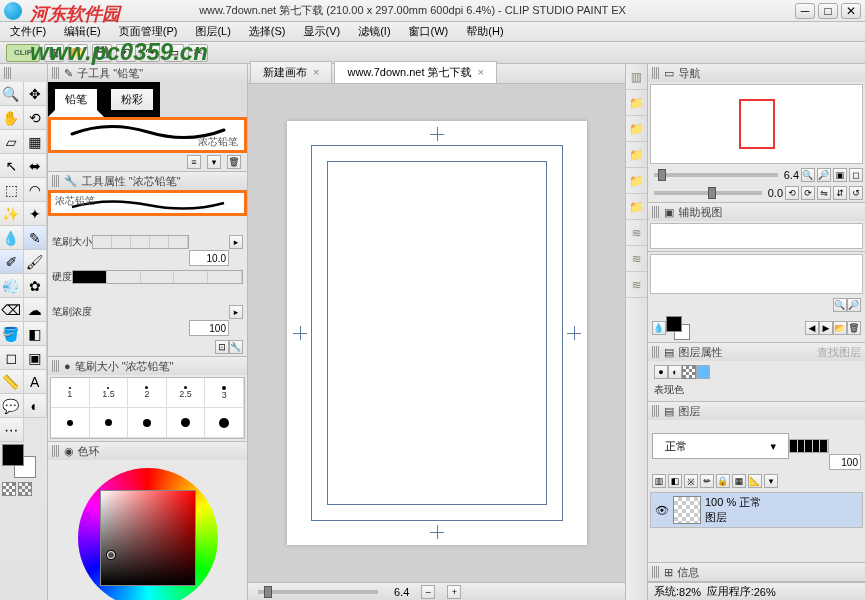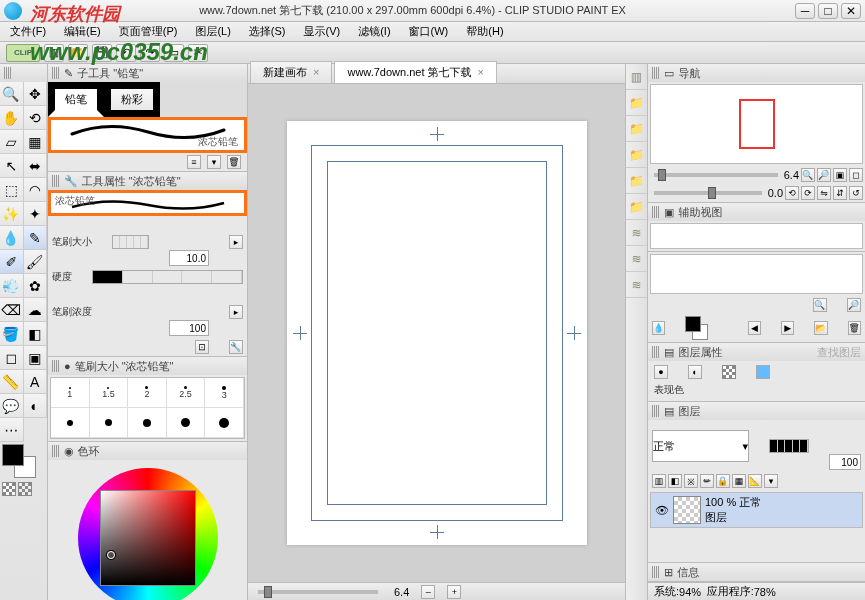--- a/index.html
+++ b/index.html
@@ -24,21 +24,21 @@
 .col-sub { width: 200px; background: #e8e8e8; border-right: 1px solid #bbb; display: flex; flex-direction: column; overflow: hidden; }
 .panel { border-bottom: 1px solid #bbb; }
 .phead { height: 18px; background: linear-gradient(#eee,#ddd); display: flex; align-items: center; padding: 0 4px; gap: 4px; font-size: 10px; color: #444; }
 .handle { width: 8px; height: 12px; background: repeating-linear-gradient(90deg,#999,#999 1px,transparent 1px,transparent 2px); }
 .tabrow { display: flex; background: #ddd; }
 .tab { padding: 3px 10px; border: 7px solid #000000; background: linear-gradient(#f8f8f8,#e8e8e8); cursor: pointer; }
 .tab.act { background: #fff; border-bottom-color: #fff; }
 .stroke-preview { height: 36px; background: #fff; border: 3px solid #f97316; margin: 0; display: flex; align-items: flex-start; justify-content: center; position: relative; }
 .stroke-preview svg { width: 160px; height: 24px; }
 .stroke-label { position: absolute; bottom: 1px; right: 6px; font-size: 10px; color: #555; }
-.row { display: flex; align-items: center; padding: 2px 4px; gap: 20px; }
+.row { display: flex; align-items: center; padding: 2px 4px; gap: 0; }
 .lbl { font-size: 10px; color: #333; flex-shrink: 0; }
 .numbox { width: 40px; height: 16px; border: 1px solid #aaa; background: #fff; text-align: right; padding: 0 2px; font-size: 10px; margin-top: 32px; }
 .strip { display: flex; height: 14px; border: 1px solid #aaa; flex: 1; }
 .strip div { flex: 1; border-right: 1px solid #ccc; }
 .strip .fill { background: #000; }
 .size-dots { display: grid; grid-template-columns: repeat(5,1fr); background: #fff; border: 1px solid #bbb; margin: 2px; }
 .size-cell { height: 30px; display: flex; flex-direction: column; align-items: center; justify-content: center; border-right: 1px solid #ddd; border-bottom: 1px solid #ddd; cursor: pointer; }
 .dot { background: #000; border-radius: 50%; }
 .size-num { font-size: 9px; color: #333; }
 .color-block { height: 155px; position: relative; display: flex; align-items: center; justify-content: center; }
@@ -70,21 +70,21 @@
 .nav-view { height: 80px; background: #fff; margin: 2px; border: 1px solid #bbb; display: flex; align-items: center; justify-content: center; }
 .nav-page { width: 36px; height: 50px; border: 2px solid #e33; }
 .slider-row { display: flex; align-items: center; padding: 2px; gap: 2px; }
 .slider { flex: 1; height: 4px; background: #bbb; position: relative; margin: 0 4px; }
 .slider-thumb { position: absolute; width: 8px; height: 12px; background: #888; border: 1px solid #555; top: -4px; }
 .mini-icons { display: flex; gap: 2px; }
 .mini { width: 14px; height: 14px; border: 1px solid #aaa; background: linear-gradient(#fafafa,#e4e4e4); display: flex; align-items: center; justify-content: center; font-size: 9px; cursor: pointer; }
 .aux-view { height: 26px; background: #fff; margin: 2px; border: 1px solid #bbb; }
 .big-preview { height: 40px; background: #fff; margin: 2px; border: 1px solid #bbb; }
 .layer-props { padding: 2px; }
-.blend-sel { height: 32px; border: 1px solid #aaa; background: #fff; padding: 0 0; display: flex; align-items: center; flex: 1; }
+.blend-sel { height: 26px; border: 1px solid #aaa; background: #fff; padding: 0 12px; display: flex; align-items: center; flex: 1; }
 .layer-panel { flex: 1; background: #e8e8e8; }
 .layer-row { display: flex; align-items: center; height: 36px; background: #fff; border: 1px solid #bbb; margin: 2px; padding: 0 4px; gap: 4px; }
 .layer-row.sel { background: #c8d8f0; }
 .thumb { width: 28px; height: 28px; border: 1px solid #888; background: repeating-conic-gradient(#ccc 0 25%, #fff 0 50%) 0 0/8px 8px; }
 .status { height: 18px; background: linear-gradient(#eee,#ddd); border-top: 1px solid #bbb; display: flex; align-items: center; padding: 0 6px; font-size: 10px; }
 .checker-sw { width: 14px; height: 14px; background: repeating-conic-gradient(#888 0 25%, #fff 0 50%) 0 0/6px 6px; border: 1px solid #888; }
 </style>
 </head>
 <body>
 
@@ -474,20 +474,20 @@
 
       <div class="panel">
         <div class="phead">
             <div class="handle"></div>
           <span>⊞</span>
           <span>信息</span>
         </div>
       </div>
       <div class="status">
         <span>系统:</span>
-        <span>94%</span>
+        <span>82%</span>
         &nbsp;&nbsp;
         <span>应用程序:</span>
-        <span>78%</span>
+        <span>26%</span>
       </div>
     </div>
   </div>
 </div>
 
 </body></html>

